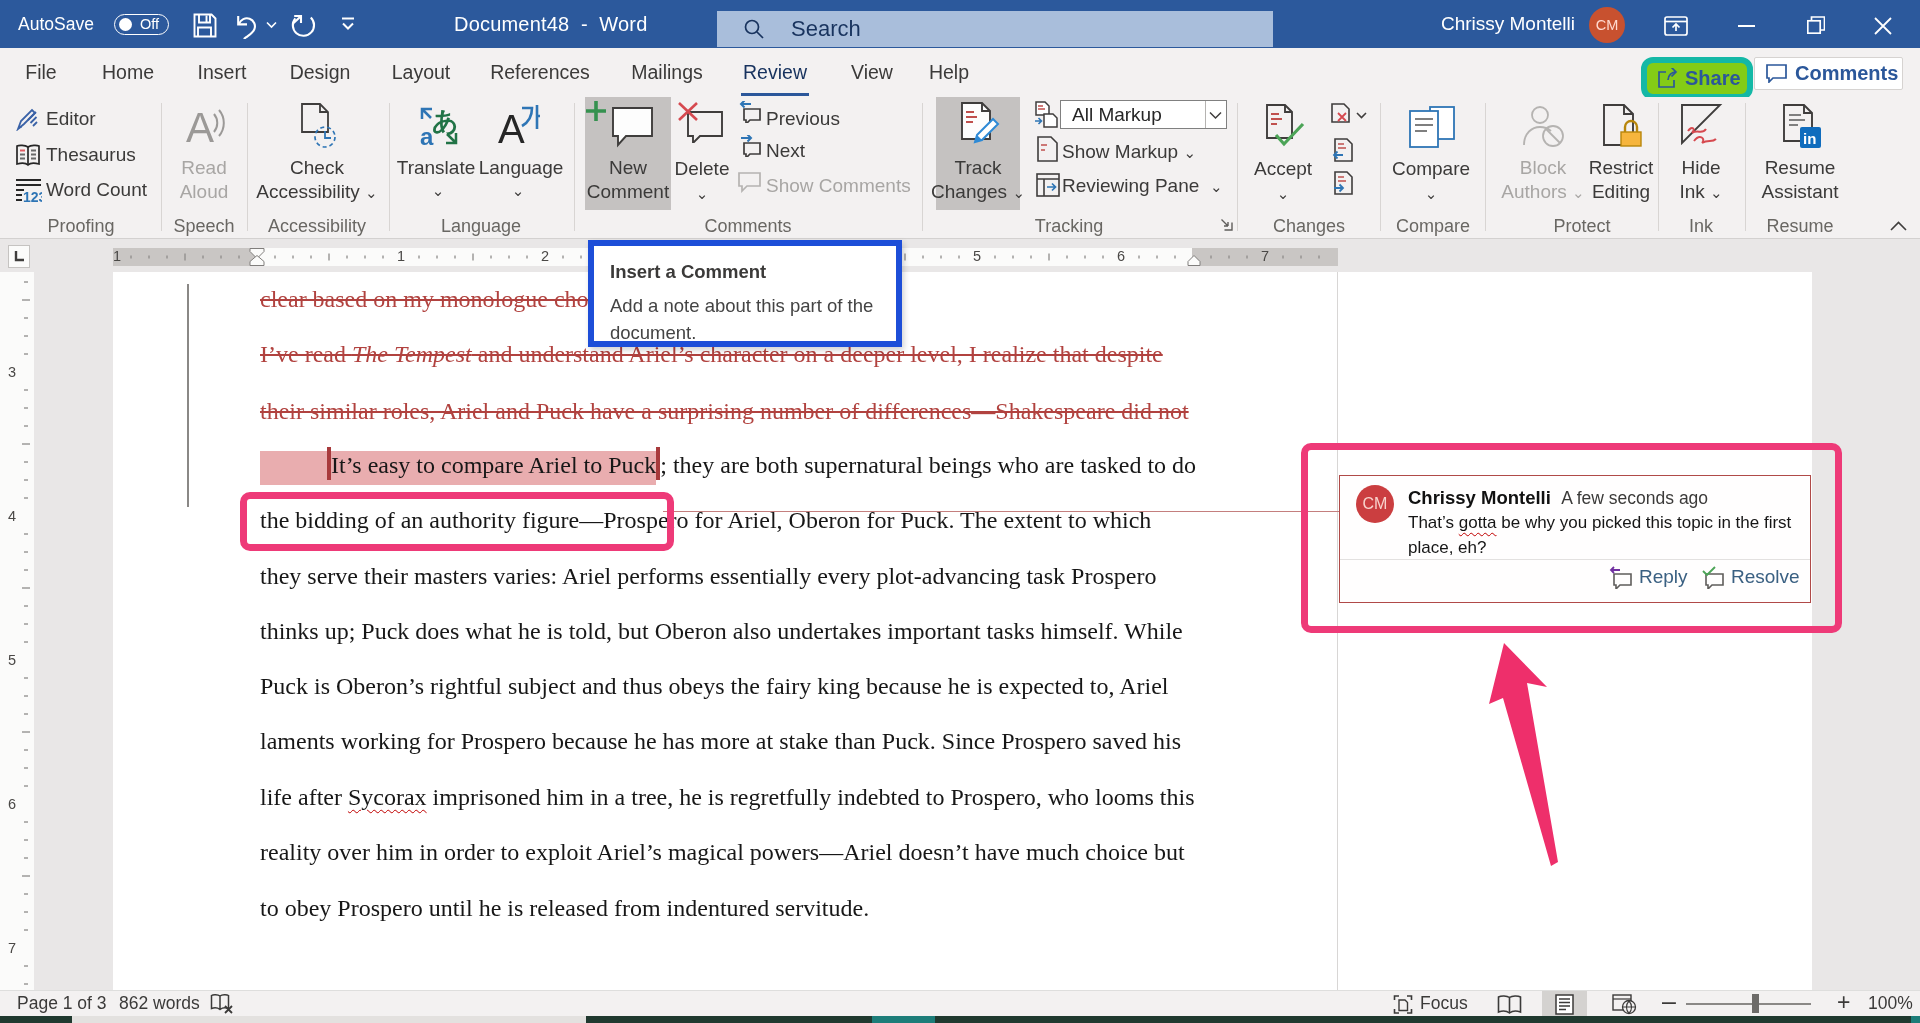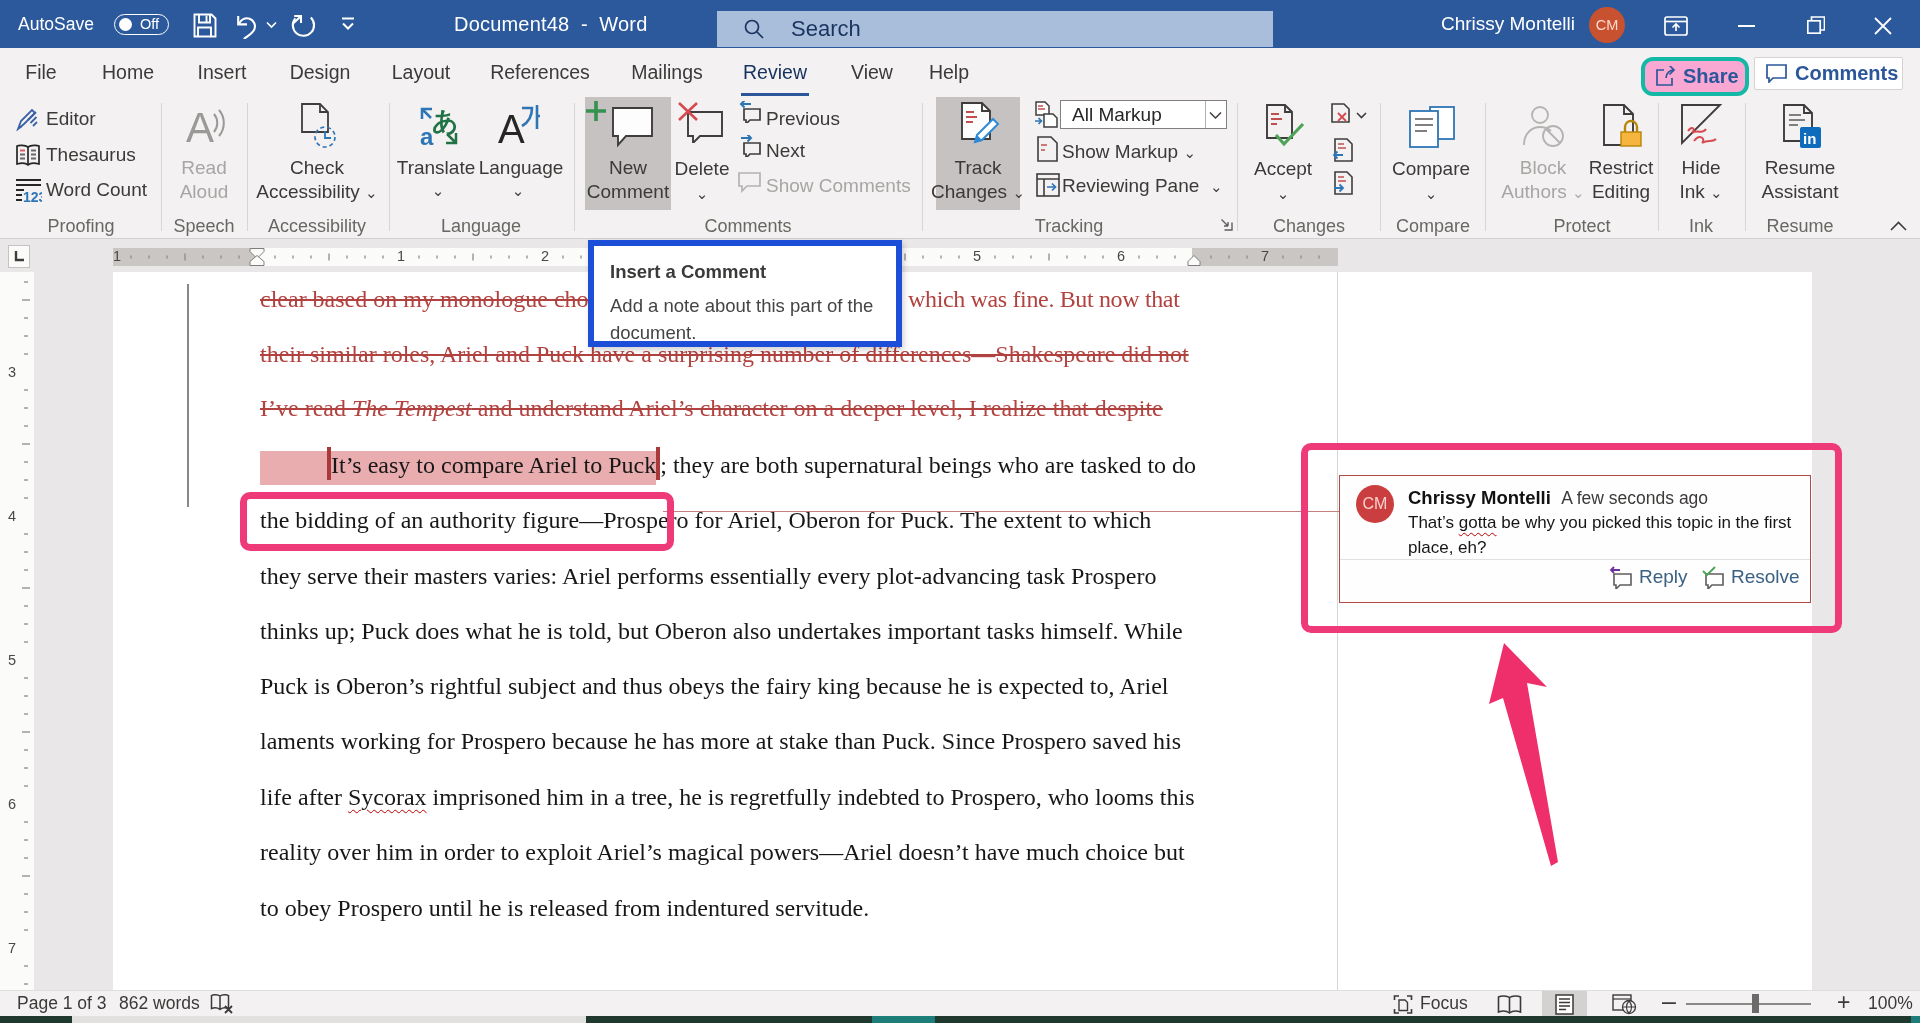--- a/index.html
+++ b/index.html
@@ -95,21 +95,21 @@
   <div class="tab" style="left:128px;">Home</div>
   <div class="tab" style="left:222px;">Insert</div>
   <div class="tab" style="left:320px;">Design</div>
   <div class="tab" style="left:421px;">Layout</div>
   <div class="tab" style="left:540px;">References</div>
   <div class="tab" style="left:667px;">Mailings</div>
   <div class="tab" style="left:775px;color:#17325e;">Review</div>
   <div class="tab" style="left:872px;">View</div>
   <div class="tab" style="left:949px;">Help</div>
   <div class="abs" style="left:741px;top:45px;width:68px;height:3px;background:#2b579a;"></div>
-  <div class="abs" style="left:1641px;top:9px;width:100px;height:31px;background:#f9a8d4;border:4px solid #14b8a6;border-radius:12px;">
+  <div class="abs" style="left:1641px;top:9px;width:100px;height:31px;background:#84cc16;border:6px solid #14b8a6;border-radius:12px;">
     <svg class="abs" style="left:10px;top:5px" width="22" height="21" viewBox="0 0 22 21">
       <path d="M9 4 h-7 v15 h15 v-7" fill="none" stroke="#2b579a" stroke-width="1.7"></path>
       <path d="M11 12 c0-5 4-8 8-8 m-4.5-4.5 L19 4 l-4.5 4.5" fill="none" stroke="#2b579a" stroke-width="1.7"></path>
     </svg>
     <div class="abs" style="left:38px;top:0;height:31px;line-height:31px;font-size:20px;font-weight:bold;color:#2b579a;">Share</div>
   </div>
   <div class="abs" style="left:1754px;top:9px;width:147px;height:31px;background:#fff;border:1px solid #d6d3d1;border-radius:2px;">
     <svg class="abs" style="left:11px;top:6px" width="21" height="19" viewBox="0 0 21 19">
       <path d="M1 1 h19 v13 h-13 l-4 4 v-4 h-2 z" fill="none" stroke="#2b579a" stroke-width="1.7"></path>
     </svg>
@@ -370,23 +370,23 @@
     <text x="12" y="537">6</text>
         <text x="12" y="681">7</text>
   </g>
 </svg>
 
 <div class="abs" id="page"></div>
 <div class="abs" style="left:1337px;top:272px;width:1px;height:718px;background:#d8d6d5;"></div>
 <div class="abs" style="left:187px;top:284px;width:2px;height:223px;background:#8a8886;"></div>
 
 <div class="abs" id="doc">
-  <div class="ln red" style="height:55px;position:relative;"><span>clear based on my monologue choices when I performed it, and</span><span style="position:absolute;left:648px;top:0;letter-spacing:-0.35px;">which was fine. But now that</span></div>
+  <div class="ln red" style="height:55px;position:relative;"><span>clear based on my monologue choices when I performed it, and</span></div>
+  <div class="ln red" style="height:57px;">I’ve read <i>The Tempest</i> and understand Ariel’s character on a deeper level, I realize that despite</div>
   <div class="ln red" style="height:54px;">their similar roles, Ariel and Puck have a surprising number of differences—Shakespeare did not</div>
-  <div class="ln red" style="height:57px;">I’ve read <i>The Tempest</i> and understand Ariel’s character on a deeper level, I realize that despite</div>
   <div class="ln" style="height:55px;"><span class="hl"><span style="display:inline-block;width:67px;"></span><span style="display:inline-block;width:4px;height:33px;background:#a83a3c;vertical-align:-7px;"></span>It’s easy to compare Ariel to Puck</span><span style="display:inline-block;width:4px;height:33px;background:#a83a3c;vertical-align:-7px;"></span>; they are both supernatural beings who are tasked to do</div>
   <div class="ln" style="height:56px;">the bidding of an authority figure—Prospero for Ariel, Oberon for Puck. The extent to which</div>
   <div class="ln" style="height:55px;">they serve their masters varies: Ariel performs essentially every plot-advancing task Prospero</div>
   <div class="ln" style="height:55px;">thinks up; Puck does what he is told, but Oberon also undertakes important tasks himself. While</div>
   <div class="ln" style="height:55px;">Puck is Oberon’s rightful subject and thus obeys the fairy king because he is expected to, Ariel</div>
   <div class="ln" style="height:56px;">laments working for Prospero because he has more at stake than Puck. Since Prospero saved his</div>
   <div class="ln" style="height:55px;">life after <span id="syc">Sycorax</span> imprisoned him in a tree, he is regretfully indebted to Prospero, who looms this</div>
   <div class="ln" style="height:56px;">reality over him in order to exploit Ariel’s magical powers—Ariel doesn’t have much choice but</div>
   <div class="ln" style="height:55px;">to obey Prospero until he is released from indentured servitude.</div>
 </div>

